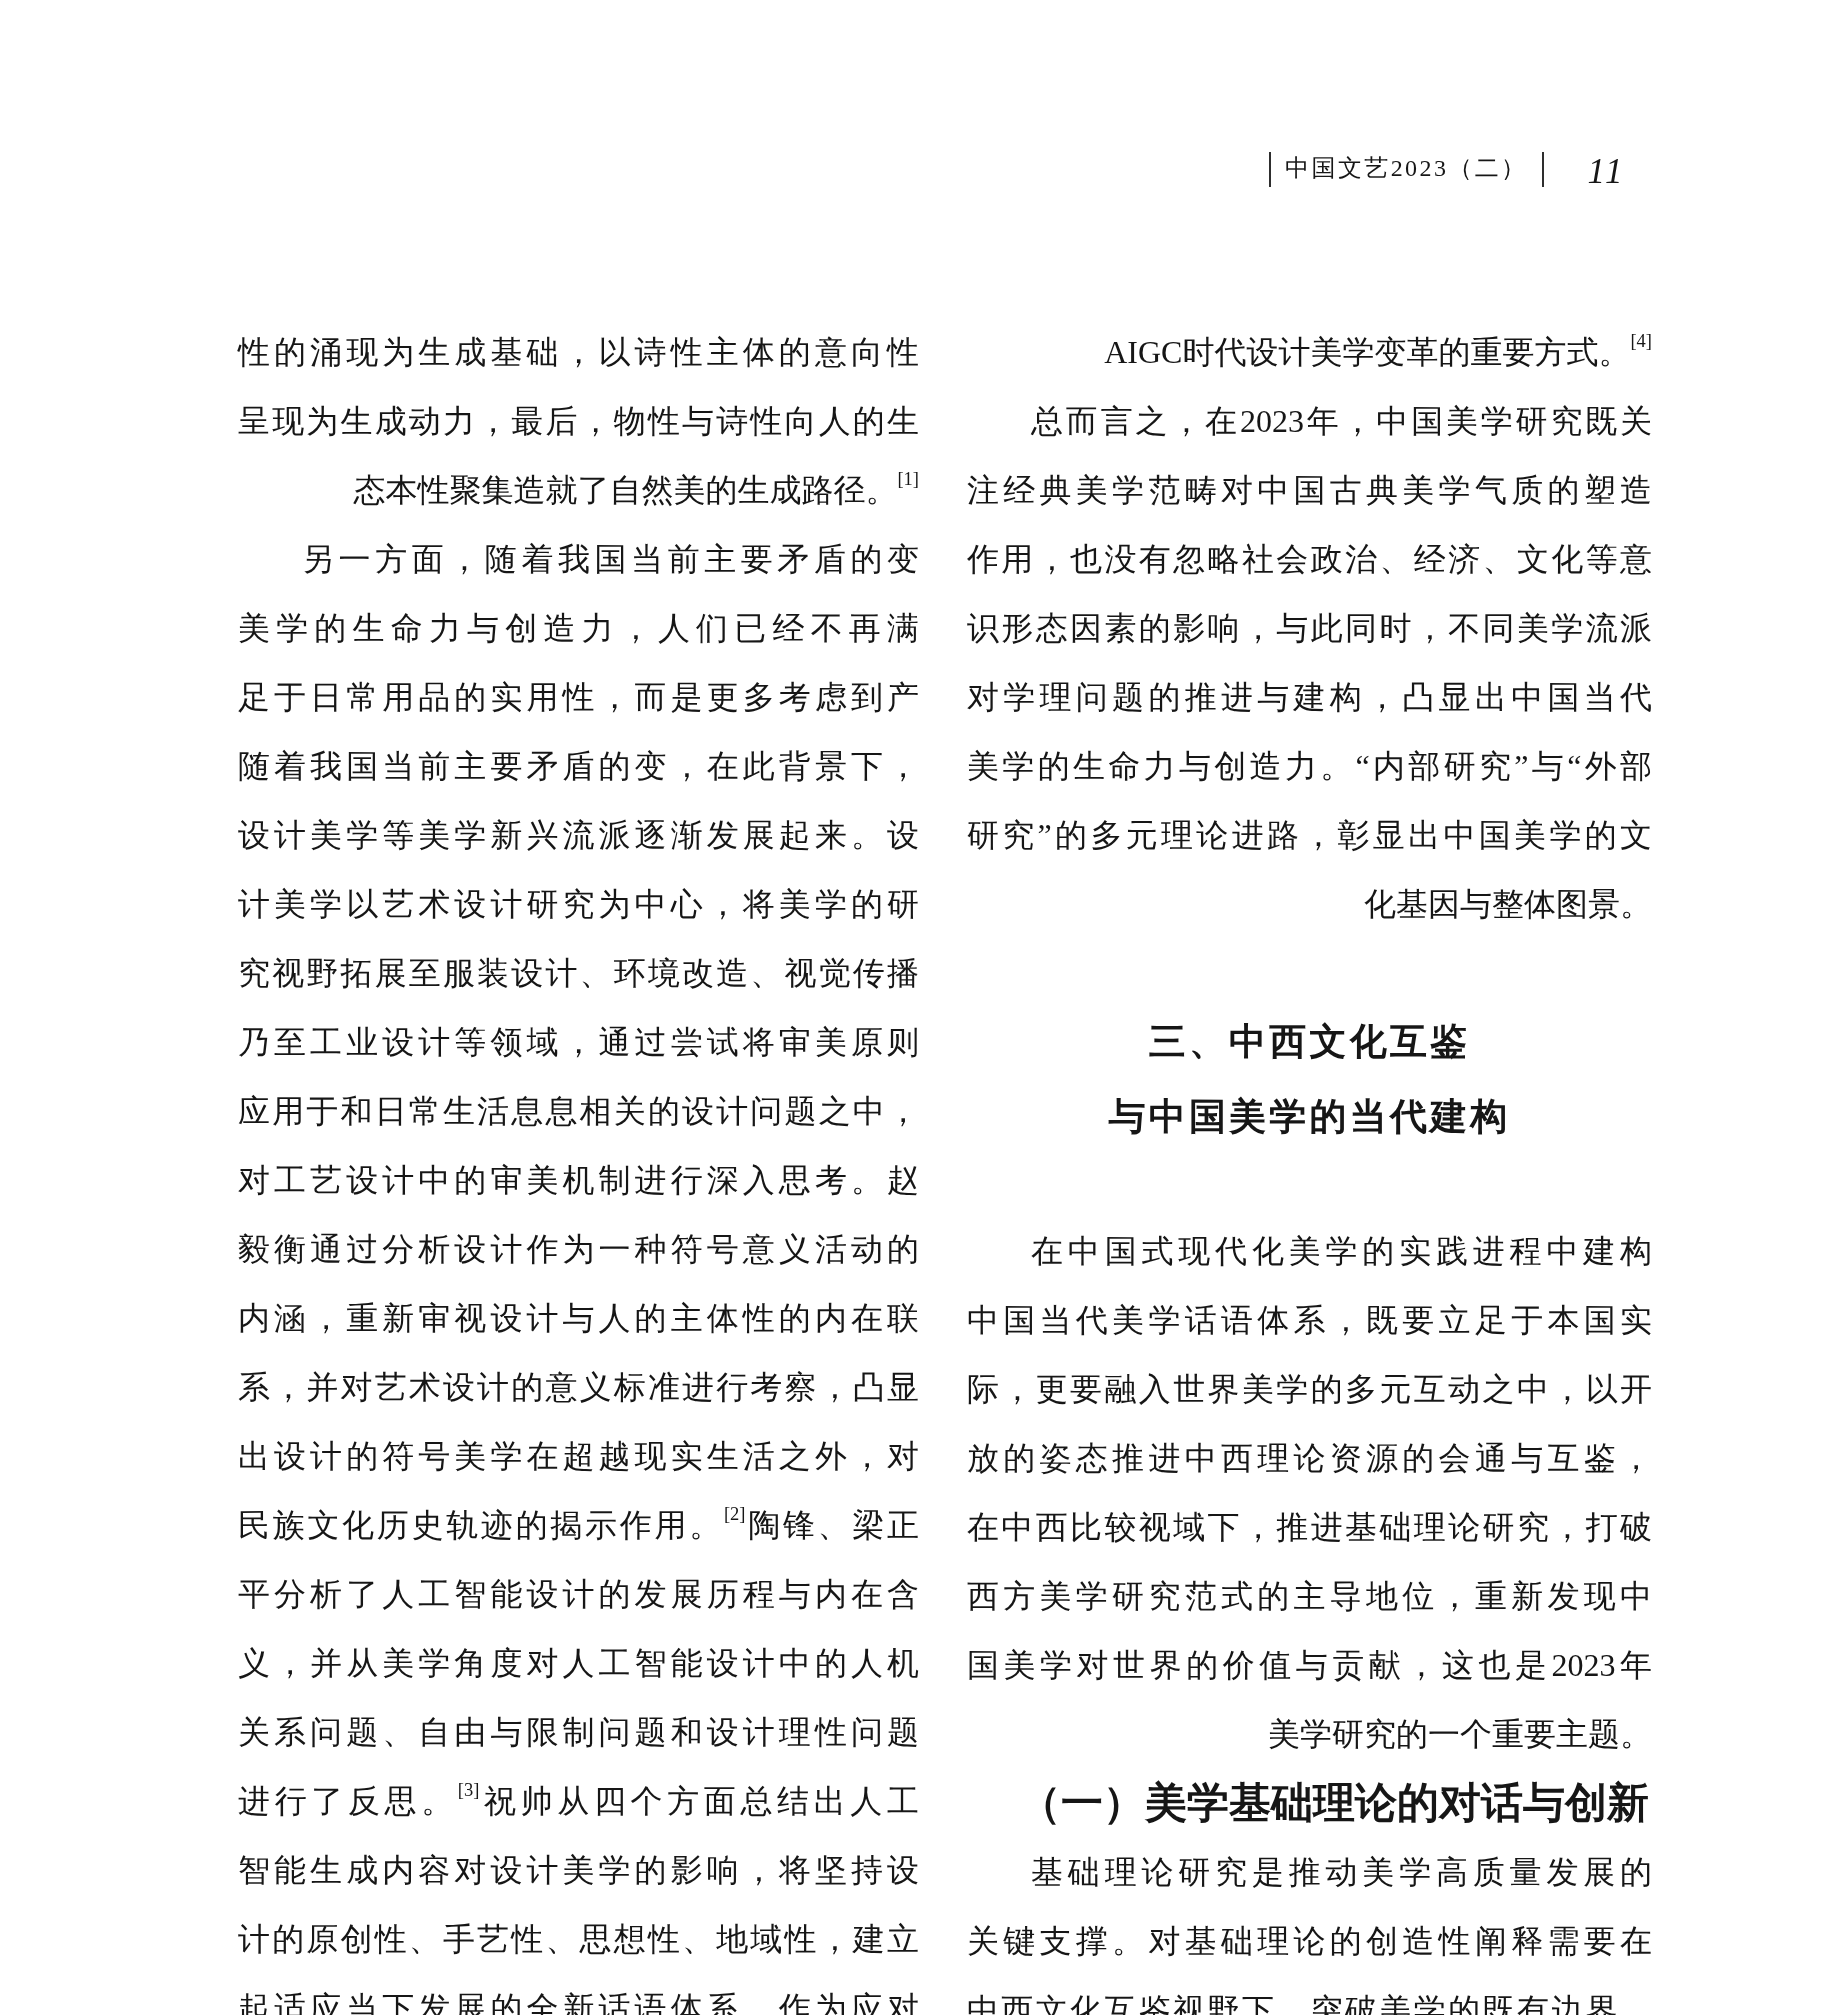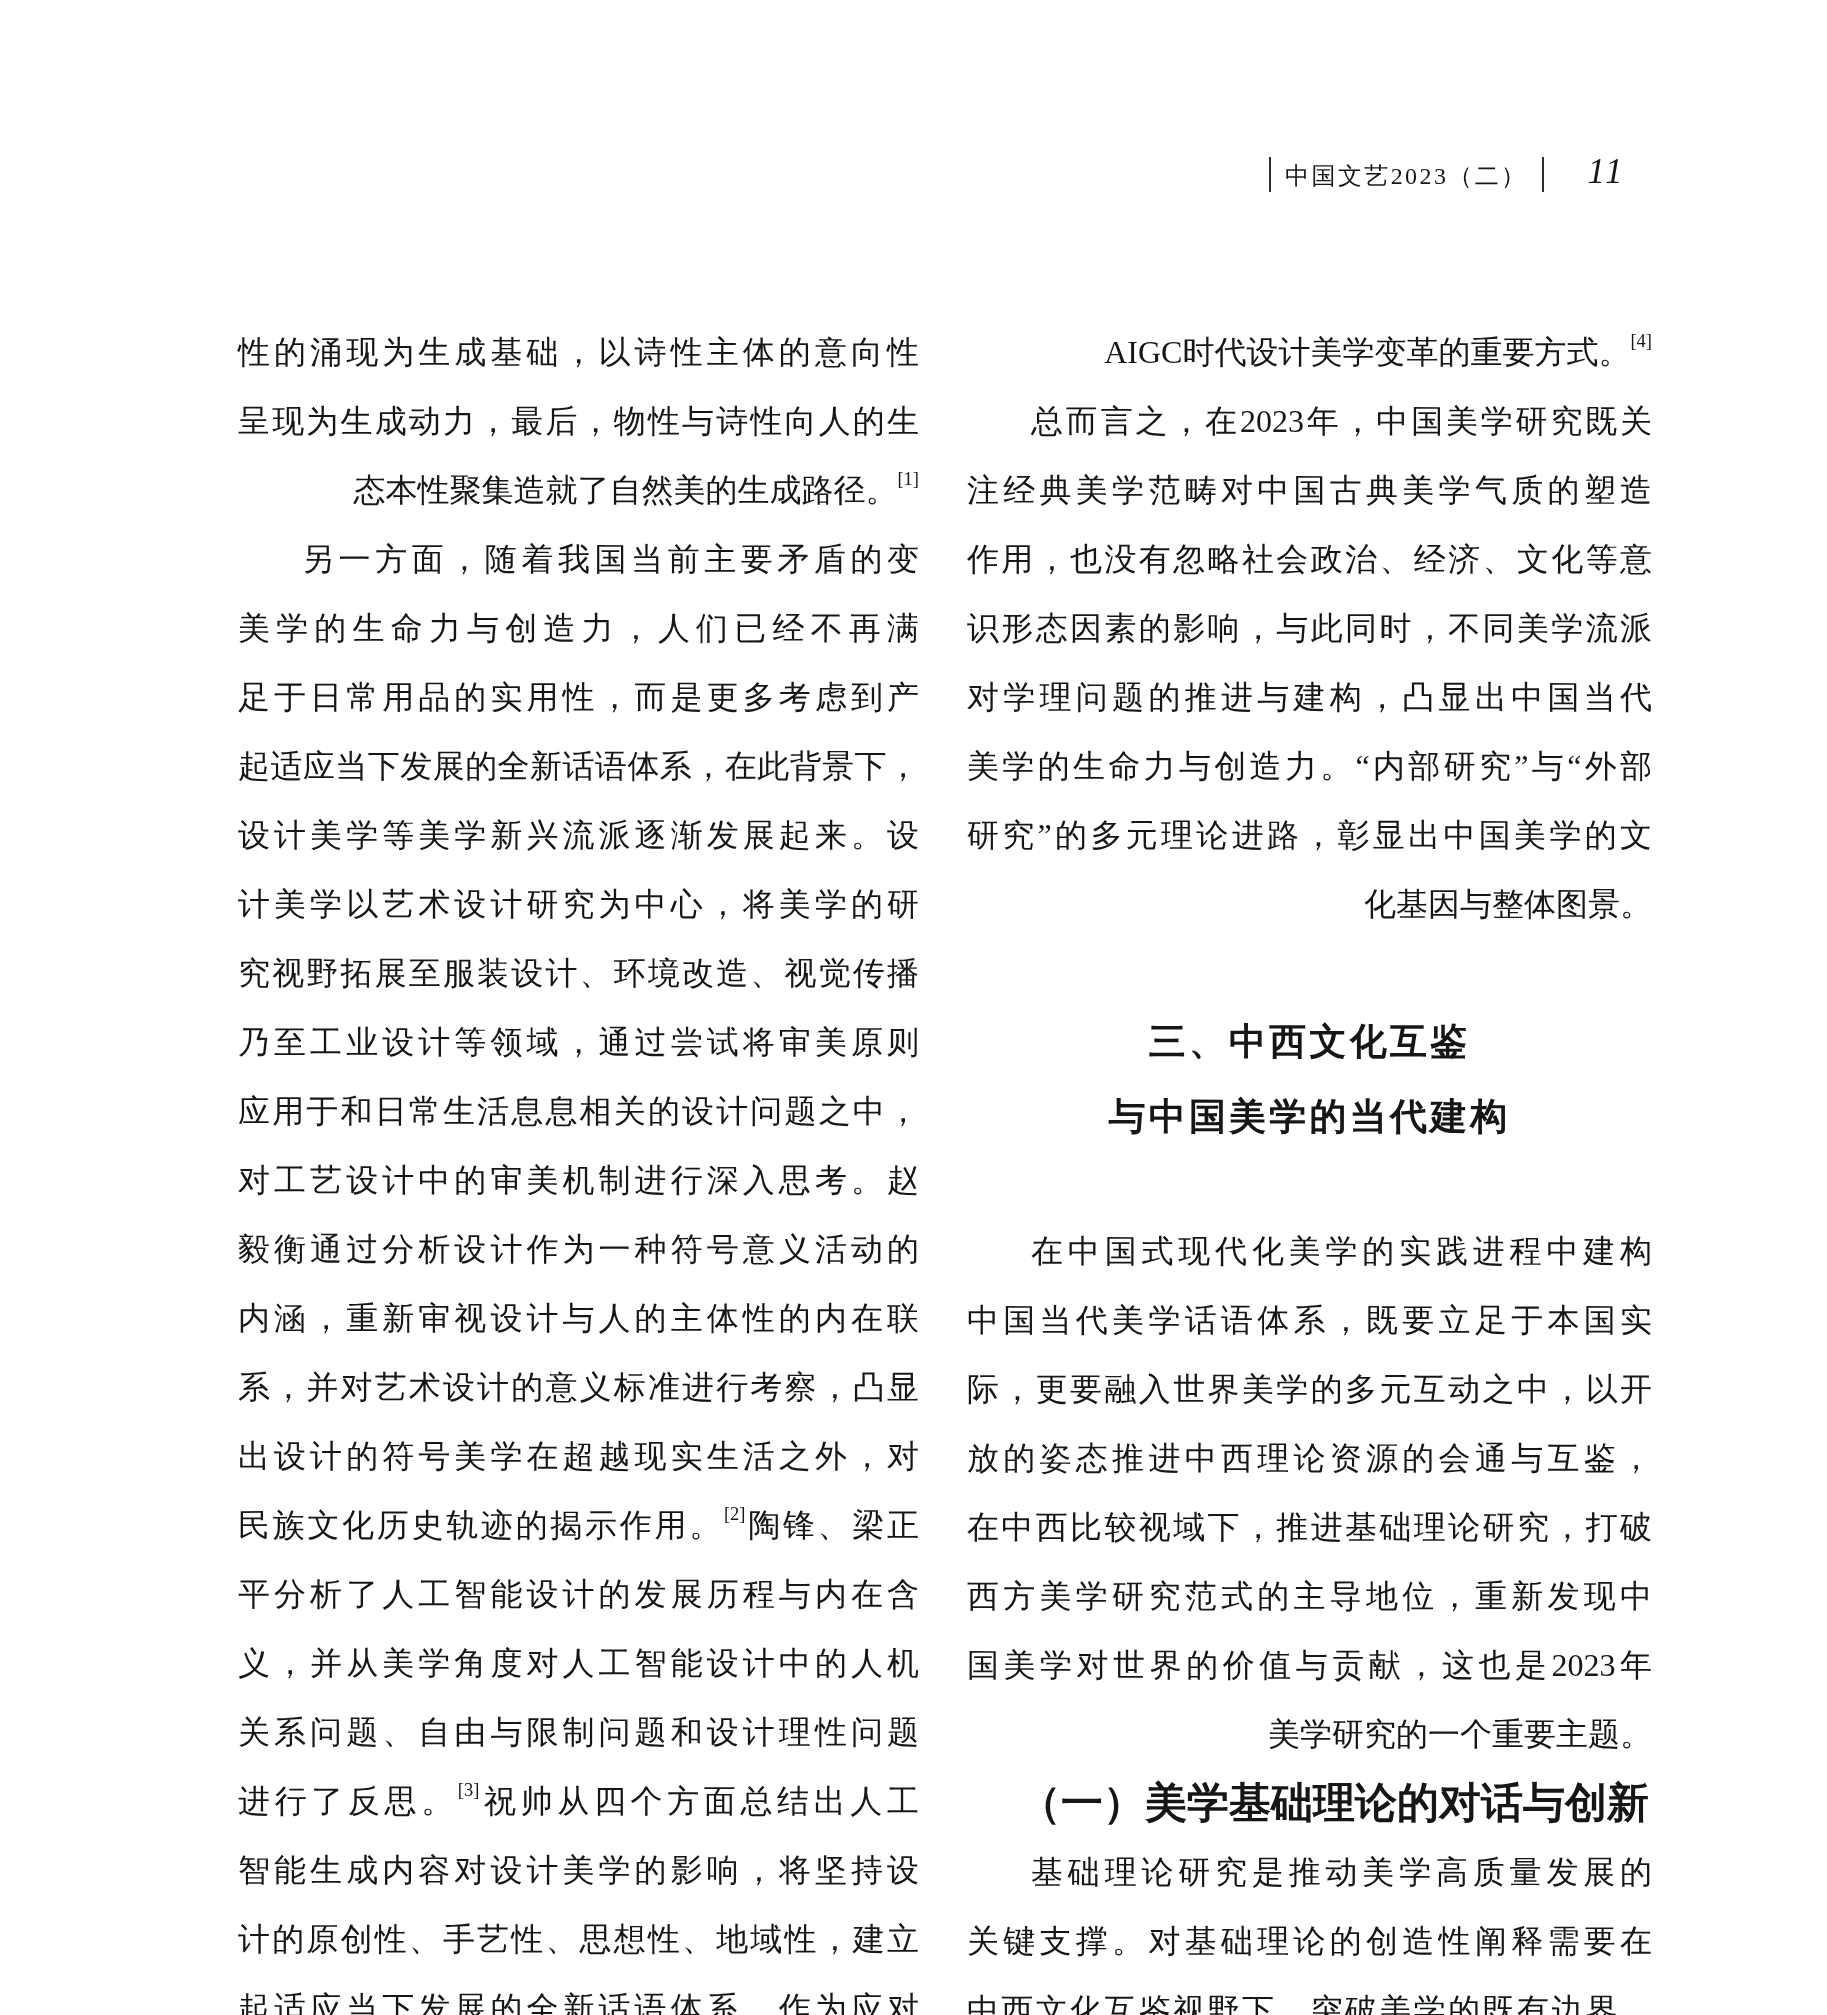--- a/index.html
+++ b/index.html
@@ -1,21 +1,21 @@
 <!DOCTYPE html>
 <html style="font-size:6.4px"><head>
 <meta charset="utf-8">
 <style>
   html,body { margin:0; padding:0; background:#e8e8e8; }
   .page {
     position:relative; width:1828px; height:2559px; background:#ffffff;
     overflow:hidden; font-family:"Liberation Serif","DejaVu Serif",serif; color:#161616;
   }
   
-  .header { position:absolute; left:1269px; top:152px; height:40px; display:flex; align-items:flex-end; }
+  .header { position:absolute; left:1269px; top:152px; height:40px; display:flex; align-items:flex-start; }
   .hbar { width:1.6px; height:35px; background:#2e2e2e; flex:0 0 auto; }
   .htitle { font-size:24px; letter-spacing:2.4px; margin:0 14.5px; white-space:nowrap; }
   .hpage { font-size:35px; font-style:italic; margin-left:44px; letter-spacing:2.4px; }
 
   
   .col { position:absolute; top:318px; }
   .colL { left:238px;  width:681px; }
   .colR { left:967px; width:685px; }
   .line { height:69px; line-height:69px; font-size:32px; }
   .j { text-align:justify; text-align-last:justify; text-justify:inter-character; }
@@ -41,21 +41,21 @@
     <span class="hpage">11</span>
   </div>
 
   <div class="col colL">
       <div class="line j">性的涌现为生成基础，以诗性主体的意向性</div>
       <div class="line j">呈现为生成动力，最后，物性与诗性向人的生</div>
       <div class="line l">态本性聚集造就了自然美的生成路径。<sup class="fnref">[1]</sup></div>
       <div class="line j ind">另一方面，随着我国当前主要矛盾的变</div>
       <div class="line j">美学的生命力与创造力，人们已经不再满</div>
       <div class="line j">足于日常用品的实用性，而是更多考虑到产</div>
-      <div class="line j">起适应当下发展的全新话语体系，在此背景下，</div>
+      <div class="line j">随着我国当前主要矛盾的变，在此背景下，</div>
       <div class="line j">设计美学等美学新兴流派逐渐发展起来。设</div>
       <div class="line j">计美学以艺术设计研究为中心，将美学的研</div>
       <div class="line j">究视野拓展至服装设计、环境改造、视觉传播</div>
       <div class="line j">乃至工业设计等领域，通过尝试将审美原则</div>
       <div class="line j">应用于和日常生活息息相关的设计问题之中，</div>
       <div class="line j">对工艺设计中的审美机制进行深入思考。赵</div>
       <div class="line j">毅衡通过分析设计作为一种符号意义活动的</div>
       <div class="line j">内涵，重新审视设计与人的主体性的内在联</div>
       <div class="line j">系，并对艺术设计的意义标准进行考察，凸显</div>
       <div class="line j">出设计的符号美学在超越现实生活之外，对</div>

